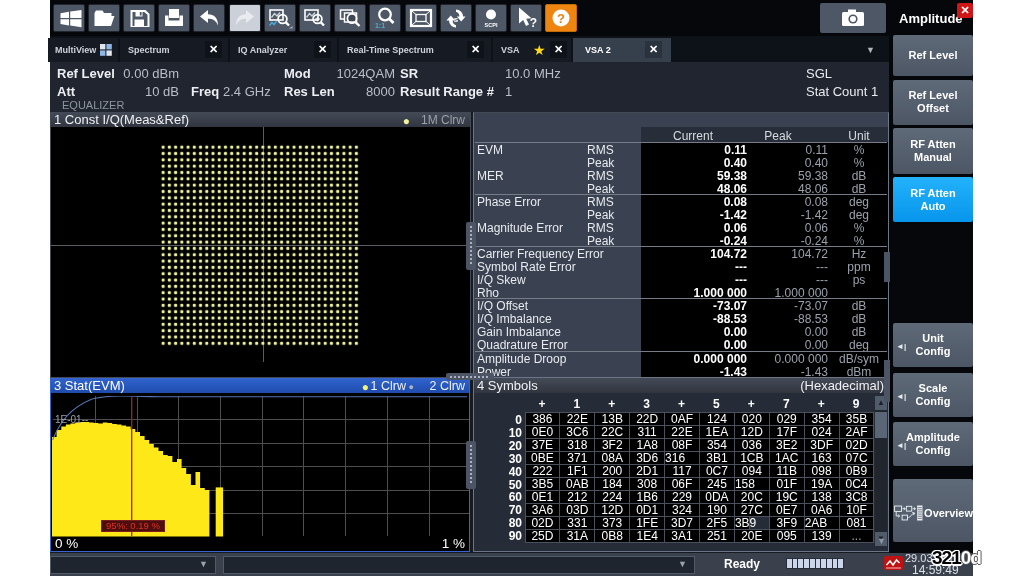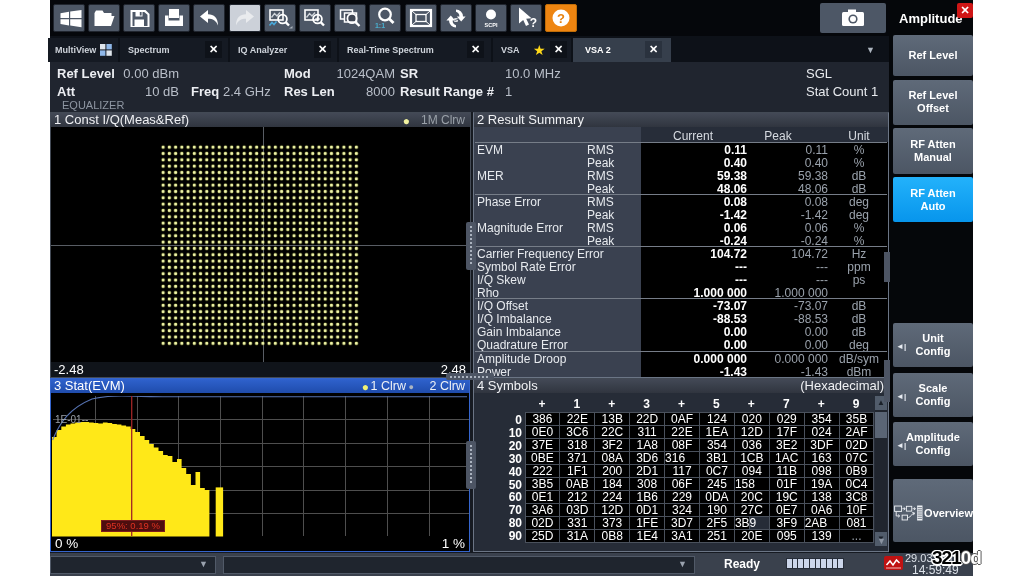--- a/index.html
+++ b/index.html
@@ -148,27 +148,22 @@
     <div class="chlab" style="left:400px;top:83.5px">Result Range #</div>
     <div class="chval" style="left:505px;top:83.5px">1</div>
     <div class="chval" style="left:806px;top:65.5px;color:#e8ebef">SGL</div>
     <div class="chval" style="left:806px;top:83.5px;color:#e8ebef">Stat Count 1</div>
     <div class="abs" style="left:62px;top:99px;color:#8e96a2;font-size:11px">EQUALIZER</div>
     <div class="abs" style="left:50px;top:112px;width:421px;height:266px;background:#000;border:1px solid #434a55">
       <div class="winhdr">1 Const I/Q(Meas&amp;Ref)<span style="position:absolute;right:60px;top:1px;color:#f2f2a0;font-size:12px">●</span><span style="position:absolute;right:5px;top:0;color:#9aa1a9;font-size:12px">1M Clrw</span></div>
       <div class="abs" style="left:0;top:131.5px;width:419px;height:1px;background:#585d64"></div>
       <div class="abs" style="left:211.5px;top:14px;width:1px;height:235px;background:#585d64"></div>
       <div class="abs" style="left:108.9px;top:31.3px;width:200px;height:203px;background-image:radial-gradient(circle,#eff3b0 0.85px,#d8de7e 1.35px,rgba(150,158,70,0.38) 1.8px,rgba(0,0,0,0) 2.2px);background-size:6.24px 6.33px;background-position:0 0"></div>
-      <div class="abs" style="left:0;top:249px;width:419px;height:15px;background:#10141a;color:#fff;font-size:13px">
-        <span style="position:absolute;left:3px;top:0">-2.48</span>
-        <span style="position:absolute;right:4px;top:0">2.48</span>
-      </div>
     </div>
     <div class="abs" style="left:473px;top:112px;width:416px;height:266px;background:#3a4150;border:1px solid #6b7585;border-top-color:#434a55;font-size:12px">
-      <div class="winhdr">2 Result Summary</div>
       <div class="abs" style="left:167px;top:14px;width:247px;height:15px;background:#272d39"></div>
       <div class="abs" style="left:167px;top:29px;width:247px;height:235px;background:#000"></div>
       <div class="abs" style="left:178px;top:16px;width:82px;text-align:center;color:#d6dae0">Current</div>
       <div class="abs" style="left:274px;top:16px;width:60px;text-align:center;color:#d6dae0">Peak</div>
       <div class="abs" style="left:356px;top:16px;width:58px;text-align:center;color:#d6dae0">Unit</div>
       <div class="abs" style="left:0;top:29.0px;width:414px;height:13.06px">
         <span class="abs" style="left:3px;top:0.5px;color:#e7eaee;white-space:nowrap">EVM</span>
         <span class="abs" style="left:113px;top:0.5px;color:#e7eaee">RMS</span>
         <span class="abs" style="left:168px;top:0.5px;width:105px;text-align:right;color:#fff;font-weight:bold">0.11</span>
         <span class="abs" style="left:274px;top:0.5px;width:80px;text-align:right;color:#9aa2ac">0.11</span>

